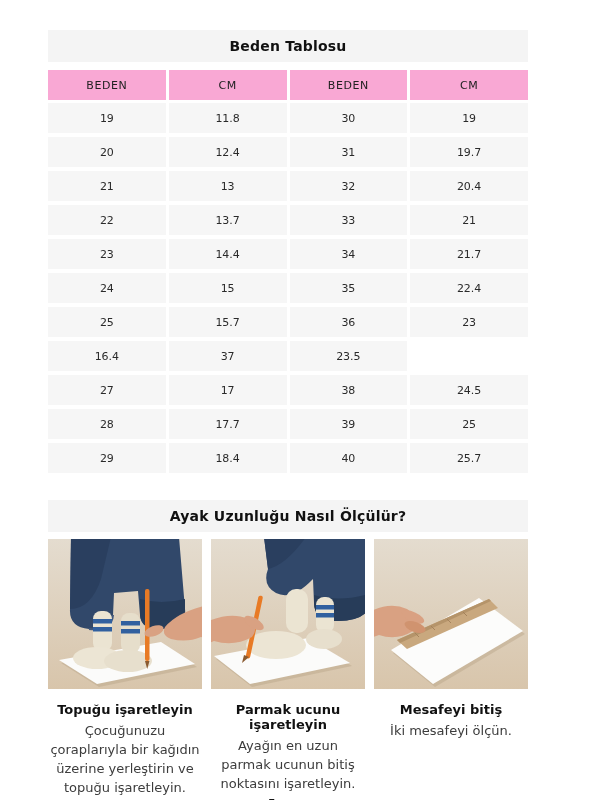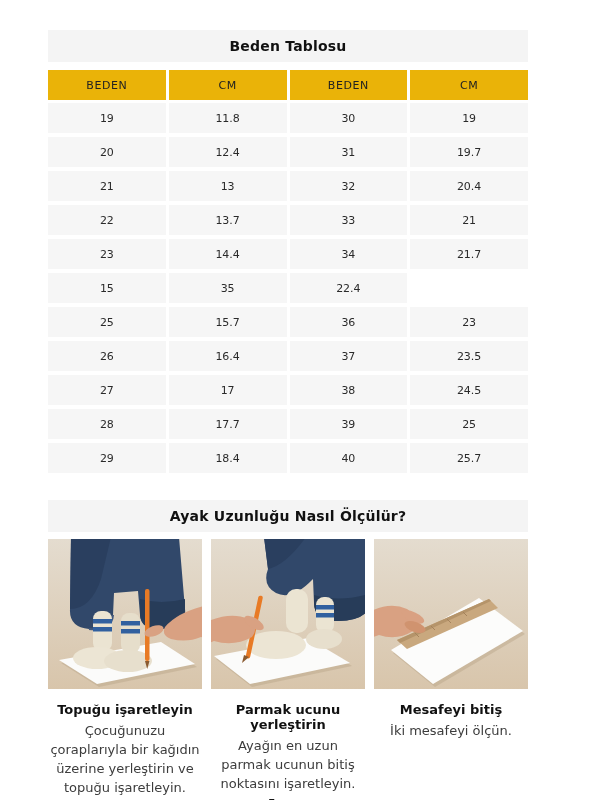--- a/index.html
+++ b/index.html
@@ -7,21 +7,21 @@
   body { width:600px; height:800px; font-family:"DejaVu Sans","Liberation Sans",sans-serif; color:#1c1c1c; }
   .page { width:576px; height:800px; padding:30px 48px 0; display:flex; flex-direction:column; }
 
   .bar { background:#f4f4f4; height:32px; line-height:32px; text-align:center;
          font-size:14px; font-weight:bold; color:#111; letter-spacing:.2px; }
   .title-bar { margin-bottom:8px; }
 
   .size-table { width:100%; }
   .thead, .trow { display:grid; grid-template-columns:repeat(4,1fr); column-gap:3px; }
   .thead { margin-bottom:3px; }
-  .th { background:#eab308; height:30px; display:flex; align-items:center; justify-content:center;
+  .th { background:#f9a8d4; height:30px; display:flex; align-items:center; justify-content:center;
         font-size:11px; letter-spacing:.6px; color:#222; }
   .tbody { display:grid; row-gap:4px; }
   .td { background:#f6f6f6; height:30px; display:flex; align-items:center; justify-content:center;
         font-size:11px; color:#2a2a2a; }
 
   .section-bar { margin-top:27px; margin-bottom:7px; }
 
   .steps { display:flex; gap:9px; }
   .step { flex:1; min-width:0; display:flex; flex-direction:column; align-items:center; }
   .photo { width:100%; height:150px; overflow:hidden; background:#ddd2c2; }
@@ -73,32 +73,32 @@
           <div class="td">33</div>
           <div class="td">21</div>
         </div>
         <div class="trow">
           <div class="td">23</div>
           <div class="td">14.4</div>
           <div class="td">34</div>
           <div class="td">21.7</div>
         </div>
         <div class="trow">
+          <div class="td">24</div>
           <div class="td">15</div>
           <div class="td">35</div>
           <div class="td">22.4</div>
         </div>
         <div class="trow">
           <div class="td">25</div>
           <div class="td">15.7</div>
           <div class="td">36</div>
           <div class="td">23</div>
         </div>
         <div class="trow">
-          <div class="td">26</div>
           <div class="td">16.4</div>
           <div class="td">37</div>
           <div class="td">23.5</div>
         </div>
         <div class="trow">
           <div class="td">27</div>
           <div class="td">17</div>
           <div class="td">38</div>
           <div class="td">24.5</div>
         </div>
@@ -169,21 +169,21 @@
           <rect x="112" y="74" width="18" height="4.5" fill="#31609f"></rect>
           <ellipse cx="120" cy="100" rx="18" ry="10" fill="#e7dfcd"></ellipse>
           <rect x="82" y="50" width="22" height="44" rx="10" fill="#ebe4d2"></rect>
           <ellipse cx="72" cy="106" rx="30" ry="14" fill="#ece5d4"></ellipse>
           <rect x="48" y="56" width="4.5" height="64" rx="2" fill="#e87a25" transform="rotate(12 50 88)"></rect>
           <polygon points="40,116 45,118 38,124" fill="#8a5a30"></polygon>
           <path d="M0,84 Q26,72 44,80 Q56,88 48,98 Q30,108 10,102 L0,106 Z" fill="#d9a182"></path>
           <ellipse cx="50" cy="84" rx="11" ry="5" fill="#d9a182" transform="rotate(32 50 84)"></ellipse>
         </svg>
       </div>
-      <div class="step-title">Parmak ucunu yerleştirin</div>
+      <div class="step-title">Parmak ucunu işaretleyin</div>
       <div class="step-desc">Ayağın en uzun parmak ucunun bitiş noktasını işaretleyin.</div>
     </div>
 
     <div class="step">
       <div class="photo">
         <svg viewBox="0 0 168 150" preserveAspectRatio="xMidYMid slice">
           <rect width="168" height="150" fill="url(#bg1)"></rect>
           <polygon points="26,114 114,62 158,95 68,148" fill="#b9a488" opacity="0.45"></polygon>
           <polygon points="24,111 112,59 156,92 66,145" fill="#fcfcfb"></polygon>
           <polygon points="30,101 122,60 131,69 40,110" fill="#c9a87e"></polygon>

